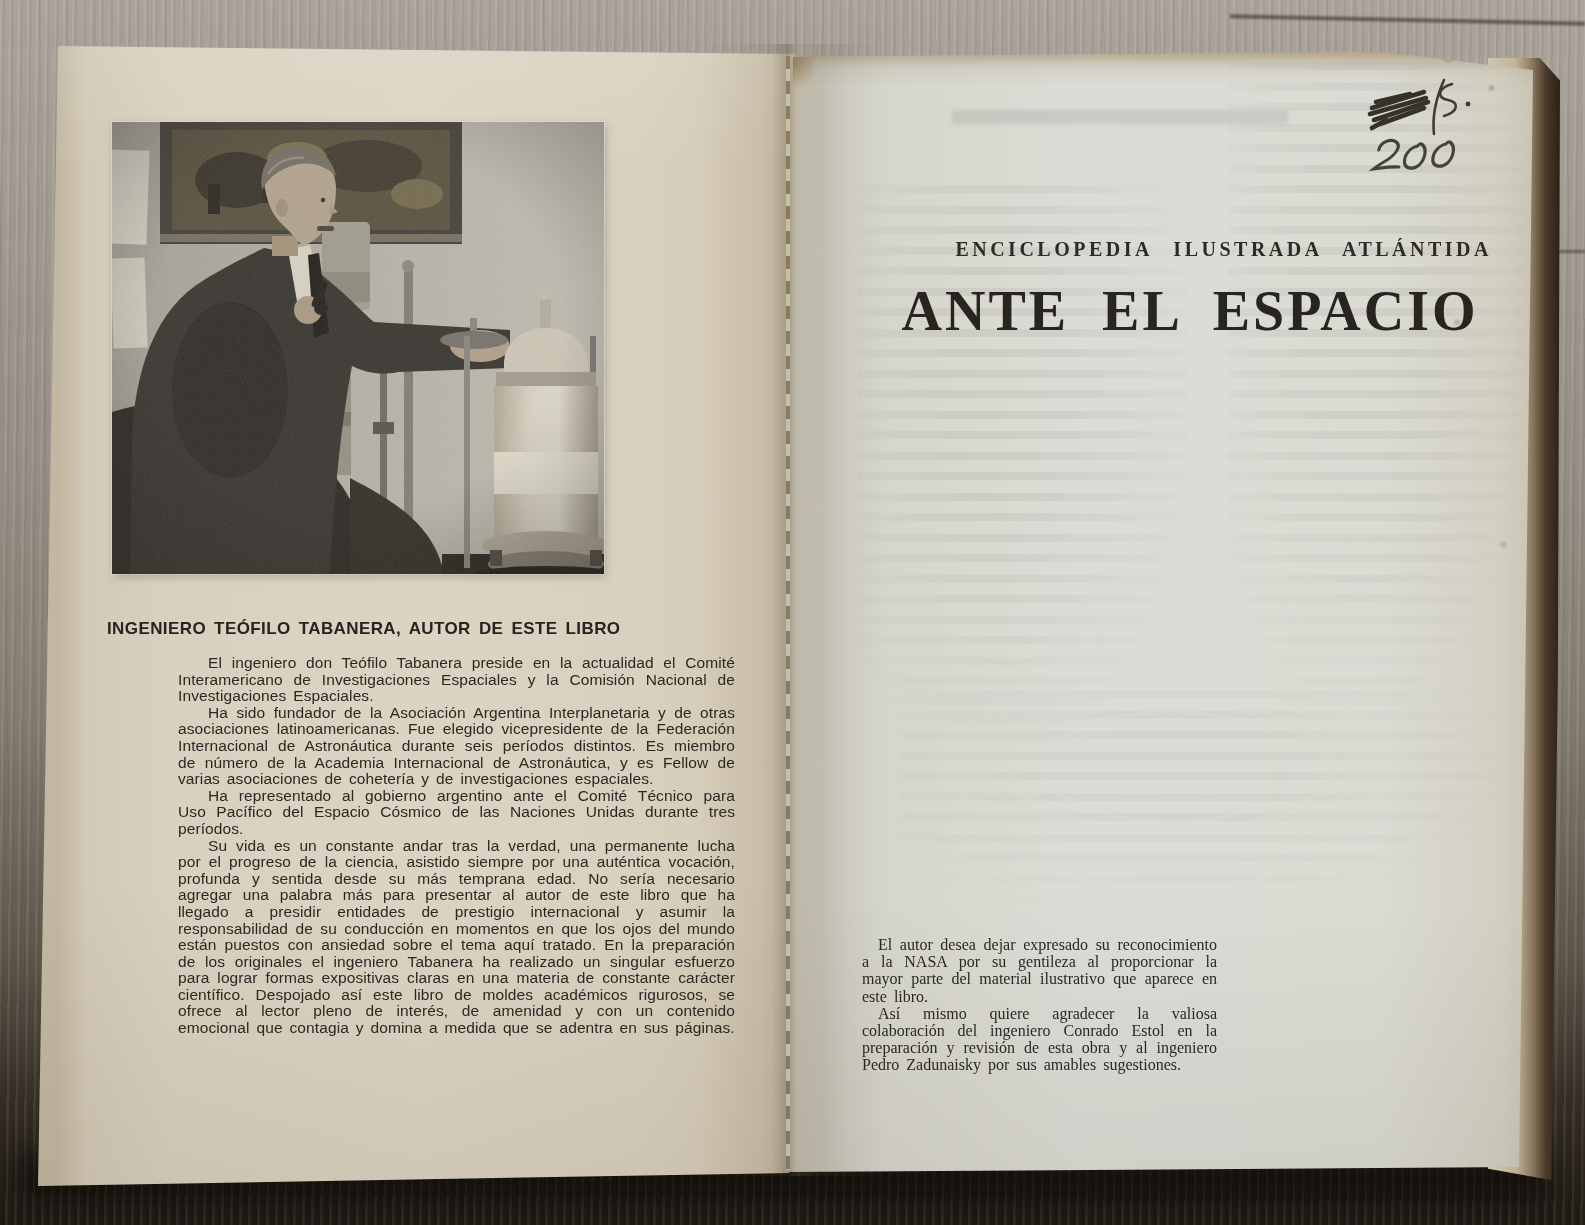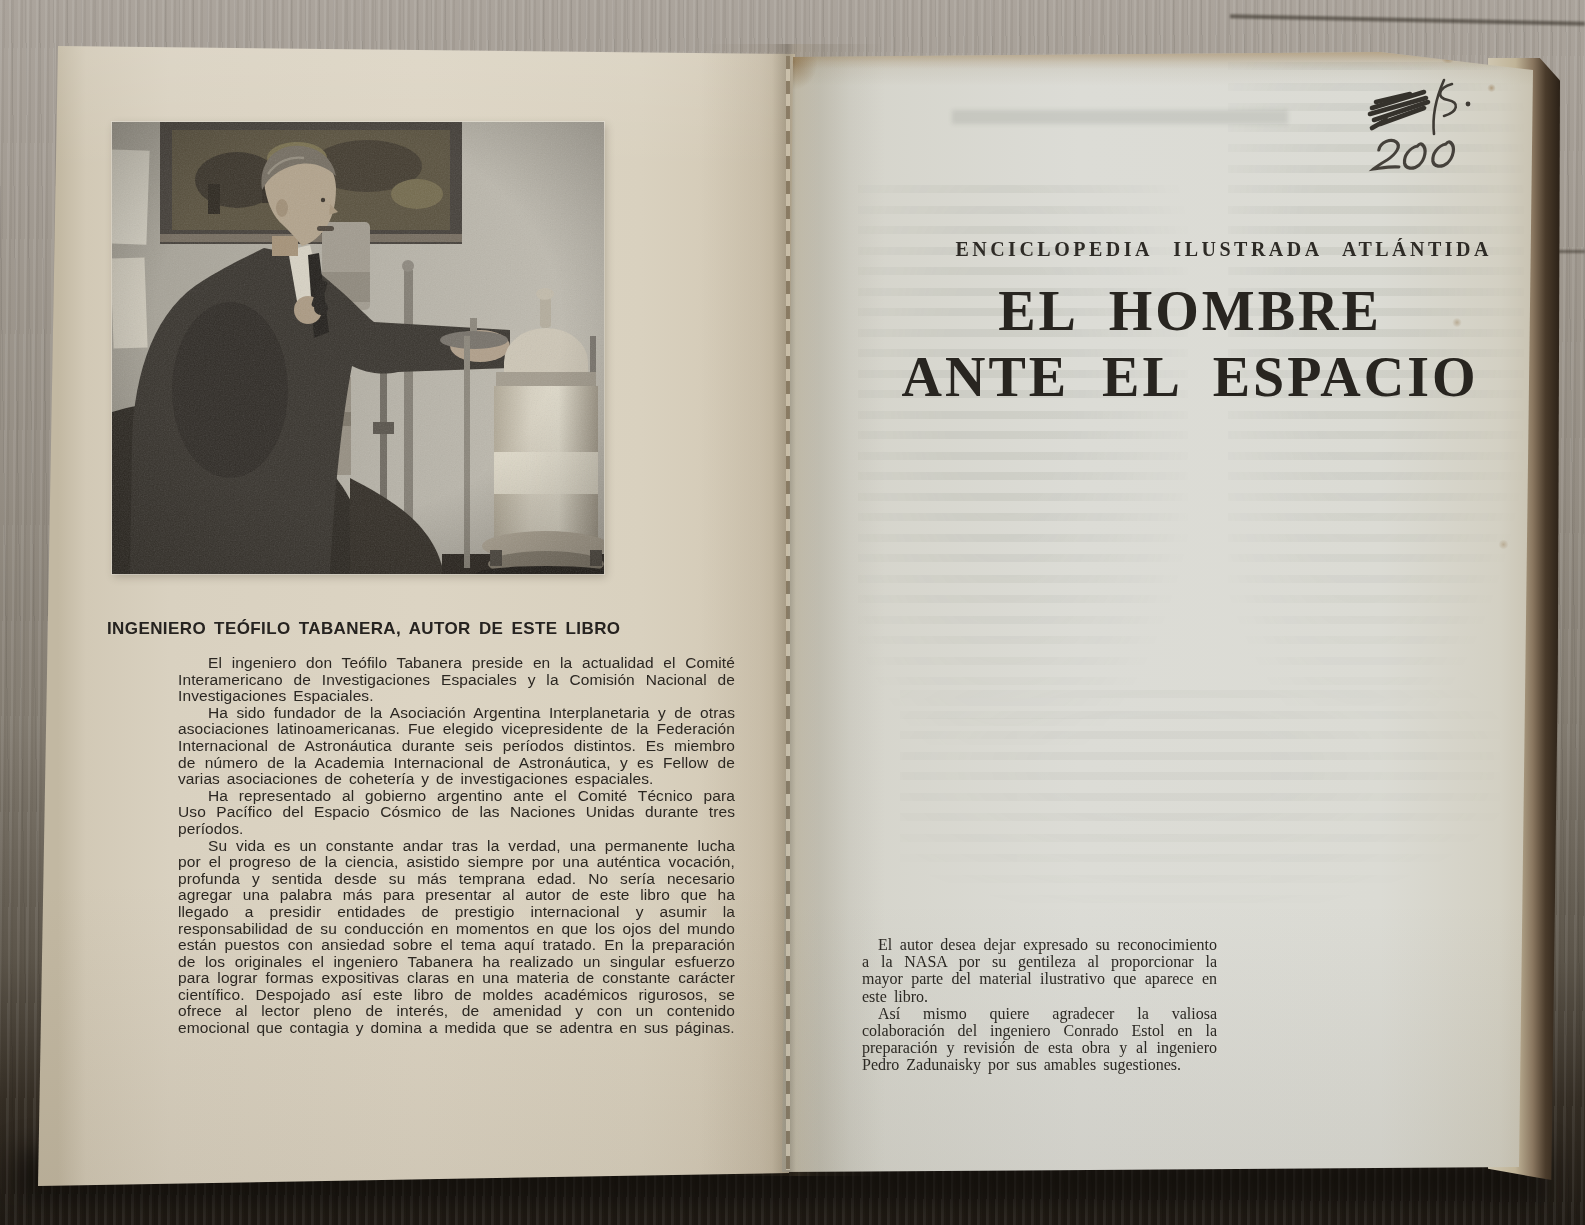--- a/index.html
+++ b/index.html
@@ -241,21 +241,20 @@
       <g transform="translate(16,62) skewX(-10)" stroke="#45413b" stroke-width="3.2" fill="none" stroke-linecap="round">
         <path d="M8,18 C8,10 18,6 24,10 C30,14 26,22 18,28 C12,32 8,35 6,37 C14,36 24,34 31,35"></path>
         <path d="M46,14 C38,16 34,24 36,31 C38,37 46,38 51,33 C56,27 56,17 51,13 C49,11 47,12 46,14"></path>
         <path d="M74,12 C66,14 62,22 64,29 C66,35 74,36 79,31 C84,25 84,15 79,11 C77,9 75,10 74,12"></path>
       </g>
     </svg>
 
     <div class="series serif">ENCICLOPEDIA ILUSTRADA ATLÁNTIDA</div>
 
     <div class="title serif">
-      <div>EL HOMBRE</div>
       <div>ANTE EL ESPACIO</div>
     </div>
 
     <div class="ack serif">
       <p>El autor desea dejar expresado su reconocimiento a la NASA por su gentileza al proporcionar la mayor parte del material ilustrativo que aparece en este libro.</p>
       <p>Así mismo quiere agradecer la valiosa colaboración del ingeniero Conrado Estol en la preparación y revisión de esta obra y al ingeniero Pedro Zadunaisky por sus amables sugestiones.</p>
     </div>
   </div>
 
   <div class="gutter"></div>

